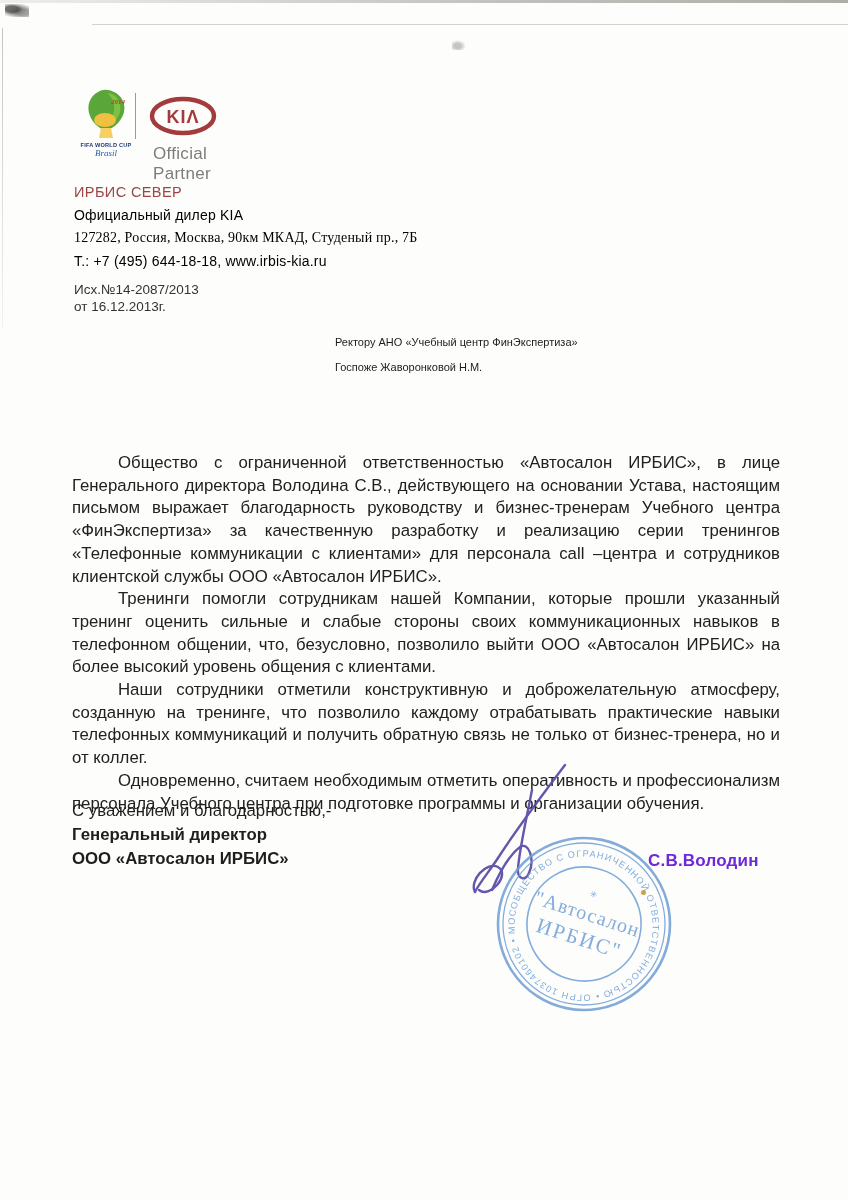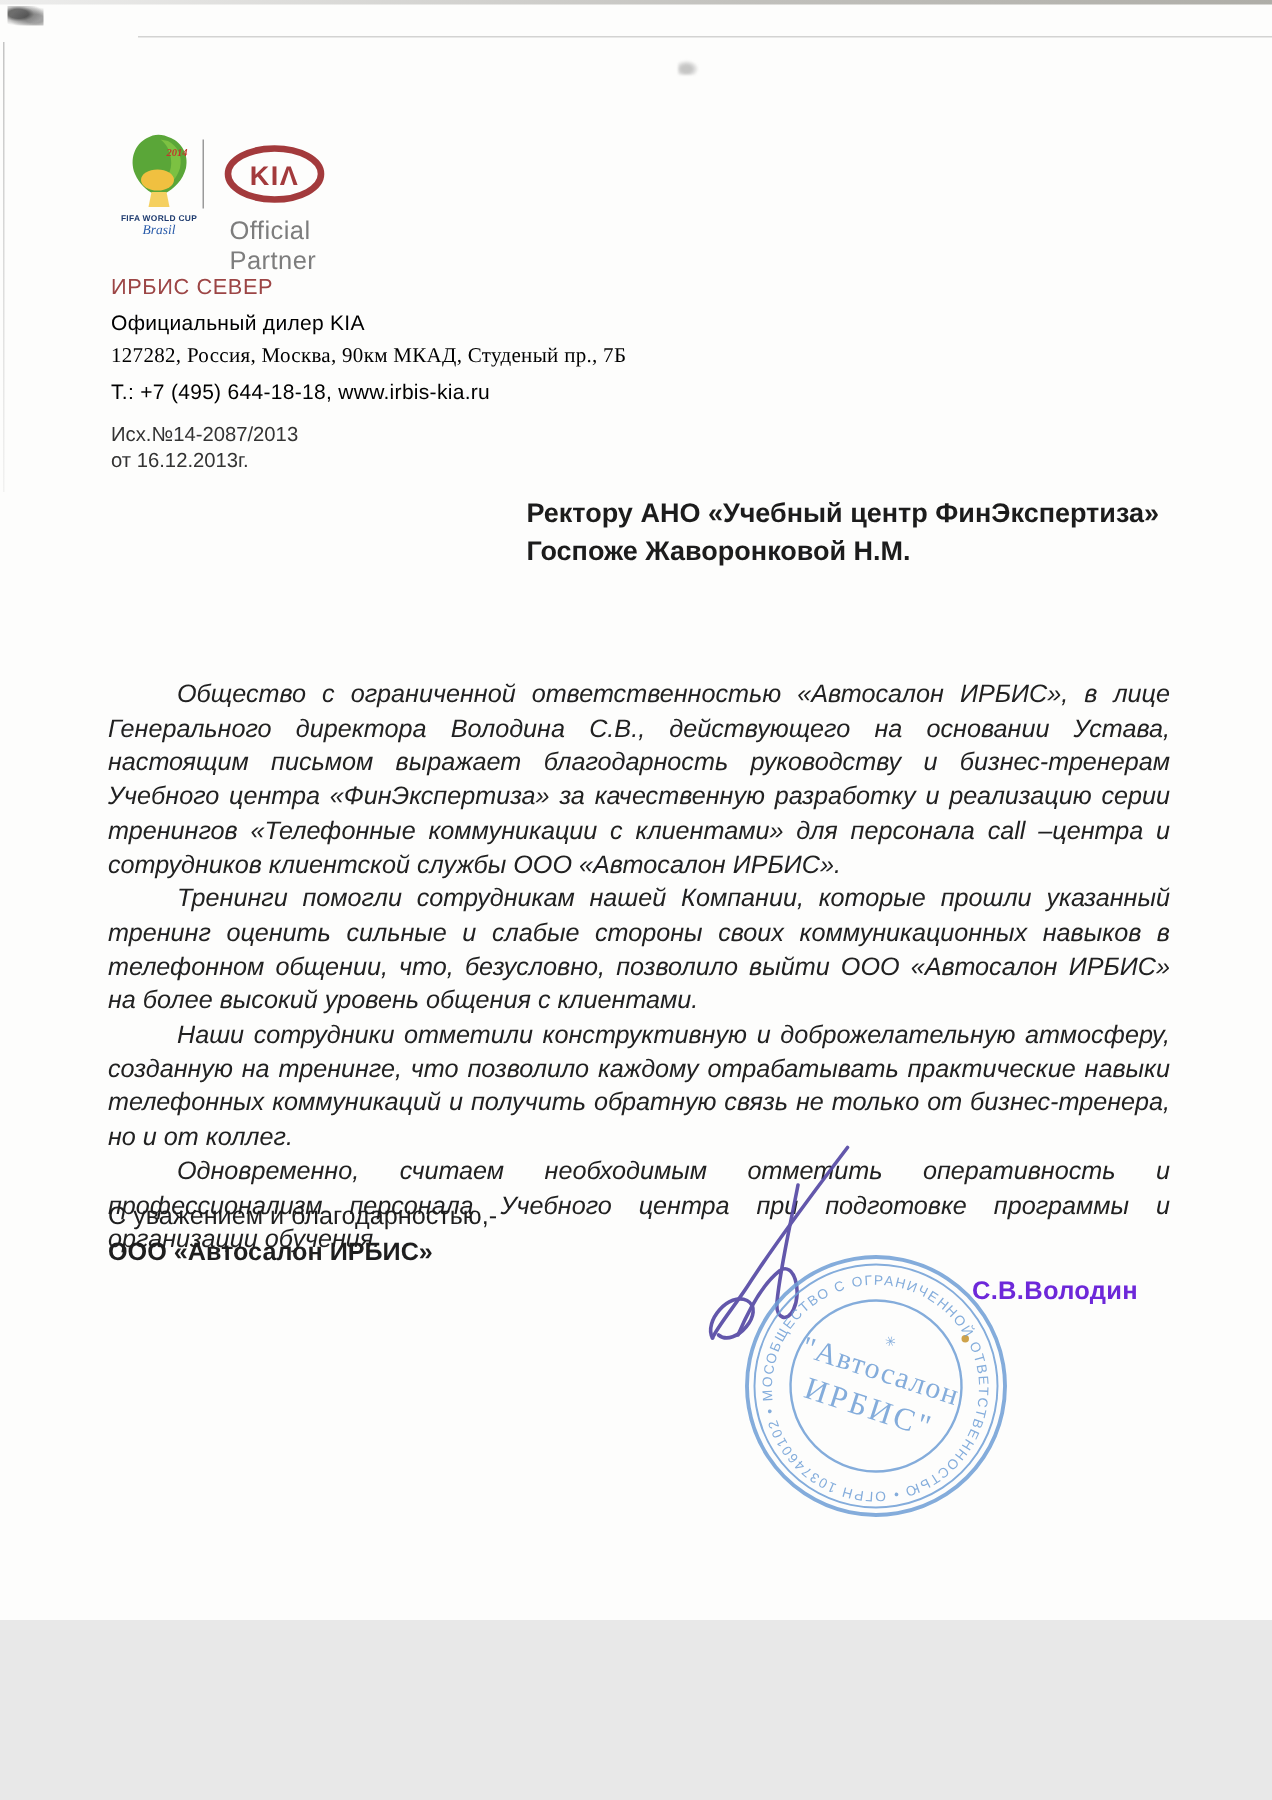--- a/index.html
+++ b/index.html
@@ -1,19 +1,19 @@
 <!DOCTYPE html>
 <html><head>
 <meta charset="utf-8">
 <style>
   * { margin: 0; padding: 0; box-sizing: border-box; }
   html, body { background: #e8e8e8; }
   .page {
     position: relative;
-    width: 848px; height: 1080px;
+    width: 848px; height: 1200px;
     margin: 0 auto;
     background: #fdfdfc;
     overflow: hidden;
     font-family: "Liberation Sans", sans-serif;
     color: #222;
   }
 
   
   .artifact { position: absolute; pointer-events: none; }
   .smudge-topleft {
@@ -63,31 +63,31 @@
   .header-line { position: absolute; left: 74px; font-size: 14px; color: #000000; letter-spacing: .2px; text-align: right; }
   .dealer-line  { top: 207px; }
   .address-line { top: 230px; font-family: Liberation Serif, serif; }
   .contact-line { top: 253px; }
 
   
   .ref-block { position: absolute; left: 74px; top: 281px; font-size: 13.5px; color: #333; line-height: 17px; }
 
   
   .addressee {
-    position: absolute; left: 351px; top: 330px;
-    font-size: 18px; font-weight: bold; color: #1c1c1c; line-height: 25px;
+    position: absolute; left: 335px; top: 330px;
+    font-size: 11px; font-weight: normal; color: #1c1c1c; line-height: 25px;
   }
 
   
   .body-text {
     position: absolute; left: 72px; top: 452px; width: 708px;
     font-size: 16.8px; line-height: 22.7px; color: #212121;
     text-align: justify;
   }
-  .body-text p { text-indent: 46px; margin: 0; font-style: italic; }
+  .body-text p { text-indent: 46px; margin: 0; }
 
   
   .closing { position: absolute; left: 72px; top: 799px; font-size: 16.8px; line-height: 24px; color: #1e1e1e; }
   .closing .bold { font-weight: bold; }
   .signer-name {
     position: absolute; left: 648px; top: 851px;
     font-size: 17px; font-weight: bold; color: #6d28d9; letter-spacing: .2px;
   }
 
   
@@ -151,20 +151,21 @@
 
   <div class="body-text">
     <p>Общество с ограниченной ответственностью «Автосалон ИРБИС», в лице Генерального директора Володина С.В., действующего на основании Устава, настоящим письмом выражает благодарность руководству и бизнес-тренерам Учебного центра «ФинЭкспертиза» за качественную разработку и реализацию серии тренингов «Телефонные коммуникации с клиентами» для персонала call –центра и сотрудников клиентской службы ООО «Автосалон ИРБИС».</p>
     <p>Тренинги помогли сотрудникам нашей Компании, которые прошли указанный тренинг оценить сильные и слабые стороны своих коммуникационных навыков в телефонном общении, что, безусловно, позволило выйти ООО «Автосалон ИРБИС» на более высокий уровень общения с клиентами.</p>
     <p>Наши сотрудники отметили конструктивную и доброжелательную атмосферу, созданную на тренинге, что позволило каждому отрабатывать практические навыки телефонных коммуникаций и получить обратную связь не только от бизнес-тренера, но и от коллег.</p>
     <p>Одновременно, считаем необходимым отметить оперативность и профессионализм персонала Учебного центра при подготовке программы и организации обучения.</p>
   </div>
 
   <div class="closing">
     <div>С уважением и благодарностью,-</div>
+    <div class="bold">Генеральный директор</div>
     <div class="bold">ООО «Автосалон ИРБИС»</div>
   </div>
   <div class="signer-name">С.В.Володин</div>
 
   <svg class="signature" width="132" height="140" viewBox="0 0 132 140">
     <g fill="none" stroke="#564aa5" stroke-width="2.4" stroke-linecap="round" opacity="0.92">
       <path d="M 97,3 C 78,28 48,68 30,96 C 20,111 10,123 7,130"></path>
       <path d="M 7,130 C 1,119 18,99 30,105 C 43,112 22,137 11,128"></path>
       <path d="M 64,28 C 59,54 52,84 50,106 C 49,117 57,120 61,111 C 67,98 61,79 52,85 C 40,94 30,114 24,128"></path>
     </g>

